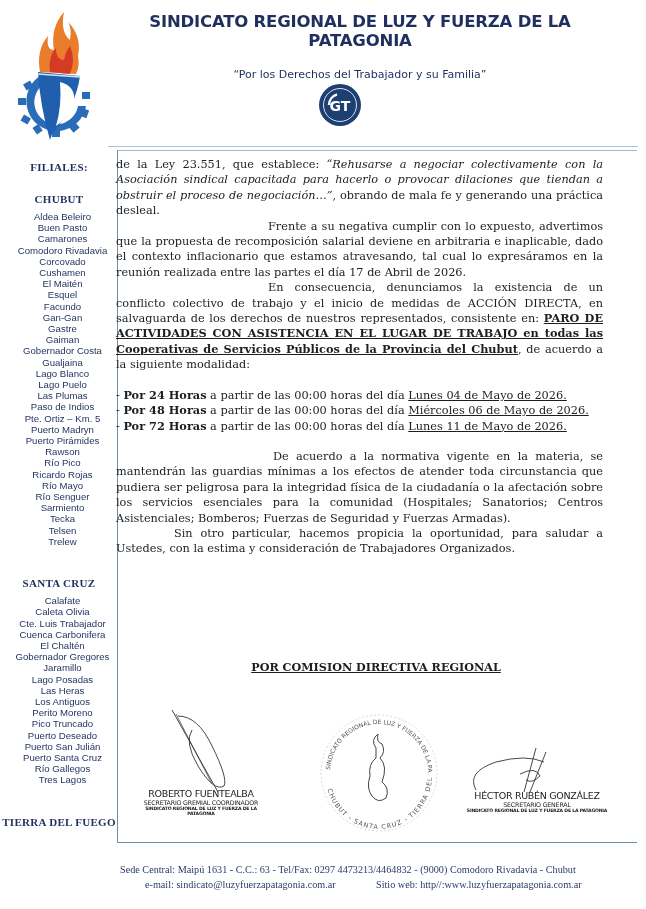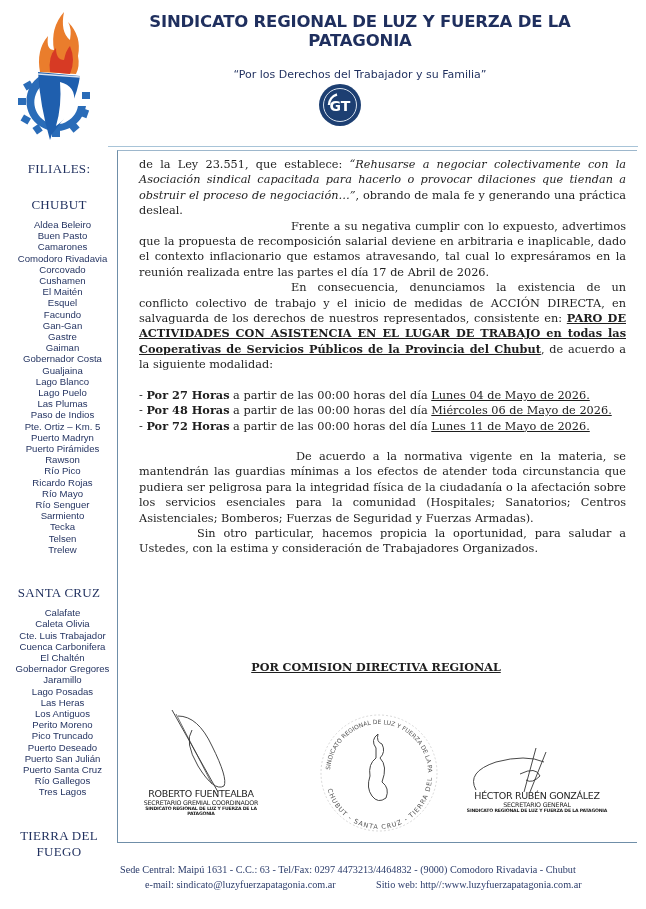--- a/index.html
+++ b/index.html
@@ -6,28 +6,28 @@
   body { width: 646px; height: 909px; position: relative; overflow: hidden; font-family: "DejaVu Serif", serif; color: #1b1b1b; }
   .header { position: absolute; left: 0; top: 0; width: 646px; height: 140px; }
   .logo { position: absolute; left: 10px; top: 6px; width: 84px; height: 136px; }
   .org-name { position: absolute; left: 110px; top: 12px; width: 500px; text-align: center; font-family: "DejaVu Sans", sans-serif; font-weight: bold; font-size: 16.5px; color: #1f2f5e; letter-spacing: -0.2px; }
   .motto { position: absolute; left: 110px; top: 40px; width: 500px; text-align: center; font-family: "DejaVu Sans", sans-serif; font-size: 11px; color: #1f2f5e; margin-top: 28px; }
   .founded { position: absolute; left: 110px; top: 56px; width: 500px; text-align: center; font-family: "DejaVu Sans", sans-serif; font-size: 11px; color: #1f2f5e; }
   .cgt-logo { position: absolute; left: 318px; top: 82px; width: 44px; height: 46px; }
   .header-line { position: absolute; left: 108px; top: 146px; width: 530px; height: 1px; background: #a8c4d8; }
 
   .sidebar { position: absolute; left: 0; top: 158px; width: 118px; text-align: center; font-family: "Liberation Sans", sans-serif; color: #1f2f5e; }
-  .sb-heading { font-family: "Liberation Serif", serif; font-weight: normal; font-size: 13px; color: #1f2f5e; letter-spacing: 0.3px; margin: 20px 0 6px 0; }
+  .sb-heading { font-family: "Liberation Serif", serif; font-weight: bold; font-size: 11px; color: #1f2f5e; letter-spacing: 0.3px; margin: 20px 0 6px 0; }
   .sb-heading.first { margin-top: 3px; }
   .sb-item { font-size: 9.6px; line-height: 11.2px; padding-left: 7px; }
   .sb-gap { height: 10px; }
 
   .frame { position: absolute; left: 117px; top: 150px; width: 519px; height: 691px; border-left: 1px solid #6f8ea8; border-bottom: 1px solid #6f8ea8; border-top: 1px solid #9db7cc; }
 
-  .body-text { position: absolute; left: 139px; top: 157px; width: 487px; font-family: "DejaVu Serif", serif; font-size: 11.3px; line-height: 15.4px; text-align: justify; color: #1e1e1e; }
+  .body-text { position: absolute; left: 116px; top: 157px; width: 487px; font-family: "DejaVu Serif", serif; font-size: 11.3px; line-height: 15.4px; text-align: justify; color: #1e1e1e; }
   .body-text p { margin: 0; }
   .indent-lg { text-indent: 152px; }
   .indent-md { text-indent: 58px; }
   .italic { font-style: italic; }
   .strike-u { font-weight: bold; text-decoration: underline; }
   .u { text-decoration: underline; }
   .b { font-weight: bold; }
   .spacer { height: 15px; }
 
   .signoff { position: absolute; left: 120px; top: 660px; width: 512px; text-align: center; font-family: "DejaVu Serif", serif; font-weight: bold; font-size: 11.2px; text-decoration: underline; color: #1e1e1e; }
@@ -152,21 +152,21 @@
 </div>
 
 <div class="frame"></div>
 
 <div class="body-text">
   <p><span>de la Ley 23.551, que establece: </span><span class="italic">“Rehusarse a negociar colectivamente con la Asociación sindical capacitada para hacerlo o provocar dilaciones que tiendan a obstruir el proceso de negociación…”</span><span>, obrando de mala fe y generando una práctica desleal.</span></p>
   <p class="indent-lg">Frente a su negativa cumplir con lo expuesto, advertimos que la propuesta de recomposición salarial deviene en arbitraria e inaplicable, dado el contexto inflacionario que estamos atravesando, tal cual lo expresáramos en la reunión realizada entre las partes el día 17 de Abril de 2026.</p>
   <p class="indent-lg"><span>En consecuencia, denunciamos la existencia de un conflicto colectivo de trabajo y el inicio de medidas de ACCIÓN DIRECTA, en salvaguarda de los derechos de nuestros representados, consistente en: </span><span class="strike-u">PARO DE ACTIVIDADES CON ASISTENCIA EN EL LUGAR DE TRABAJO en todas las Cooperativas de Servicios Públicos de la Provincia del Chubut</span><span>, de acuerdo a la siguiente modalidad:</span></p>
   <div class="spacer"></div>
   <div>
-    <p><span>- </span><span class="b">Por 27 Horas</span><span> a partir de las 00:00 horas del día </span><span class="u">Lunes 04 de Mayo de 2026.</span></p>
+    <p><span>- </span><span class="b">Por 24 Horas</span><span> a partir de las 00:00 horas del día </span><span class="u">Lunes 04 de Mayo de 2026.</span></p>
     <p><span>- </span><span class="b">Por 48 Horas</span><span> a partir de las 00:00 horas del día </span><span class="u">Miércoles 06 de Mayo de 2026.</span></p>
     <p><span>- </span><span class="b">Por 72 Horas</span><span> a partir de las 00:00 horas del día </span><span class="u">Lunes 11 de Mayo de 2026.</span></p>
   </div>
   <div class="spacer"></div>
   <p style="text-indent:157px">De acuerdo a la normativa vigente en la materia, se mantendrán las guardias mínimas a los efectos de atender toda circunstancia que pudiera ser peligrosa para la integridad física de la ciudadanía o la afectación sobre los servicios esenciales para la comunidad (Hospitales; Sanatorios; Centros Asistenciales; Bomberos; Fuerzas de Seguridad y Fuerzas Armadas).</p>
   <p class="indent-md">Sin otro particular, hacemos propicia la oportunidad, para saludar a Ustedes, con la estima y consideración de Trabajadores Organizados.</p>
 </div>
 
 <div class="signoff">POR COMISION DIRECTIVA REGIONAL</div>
 

